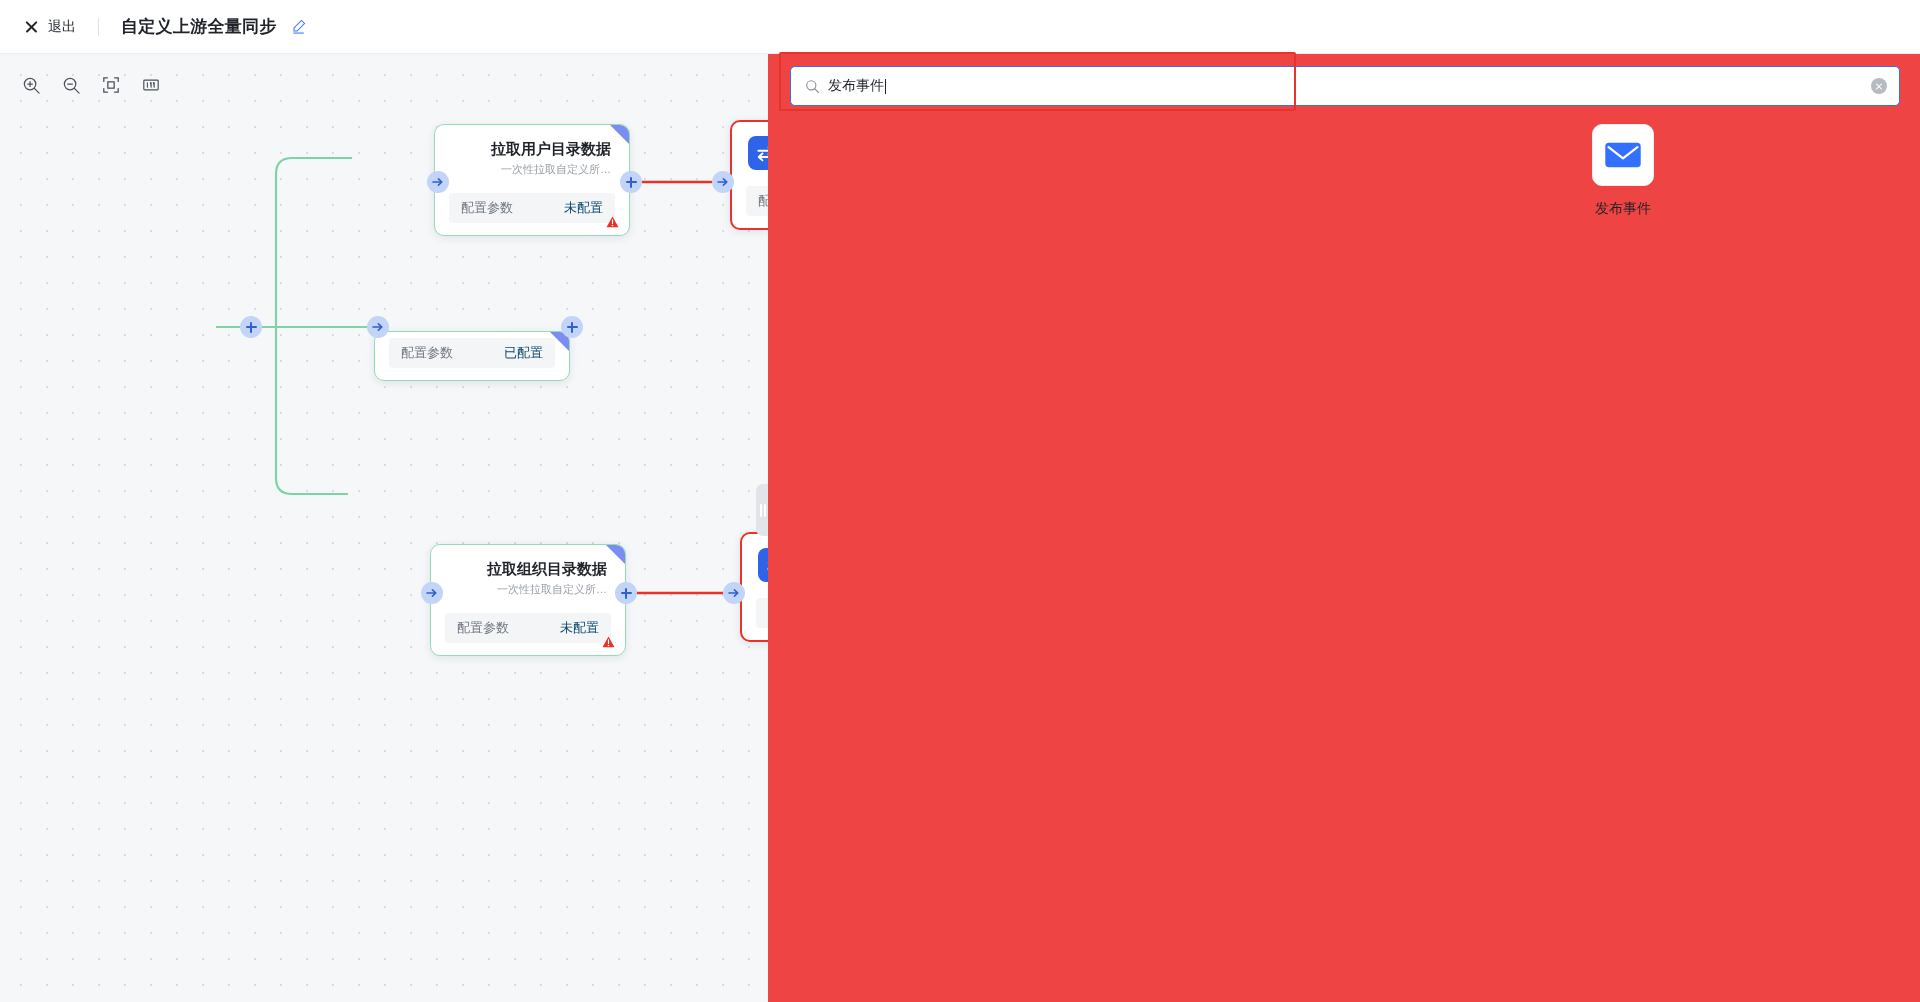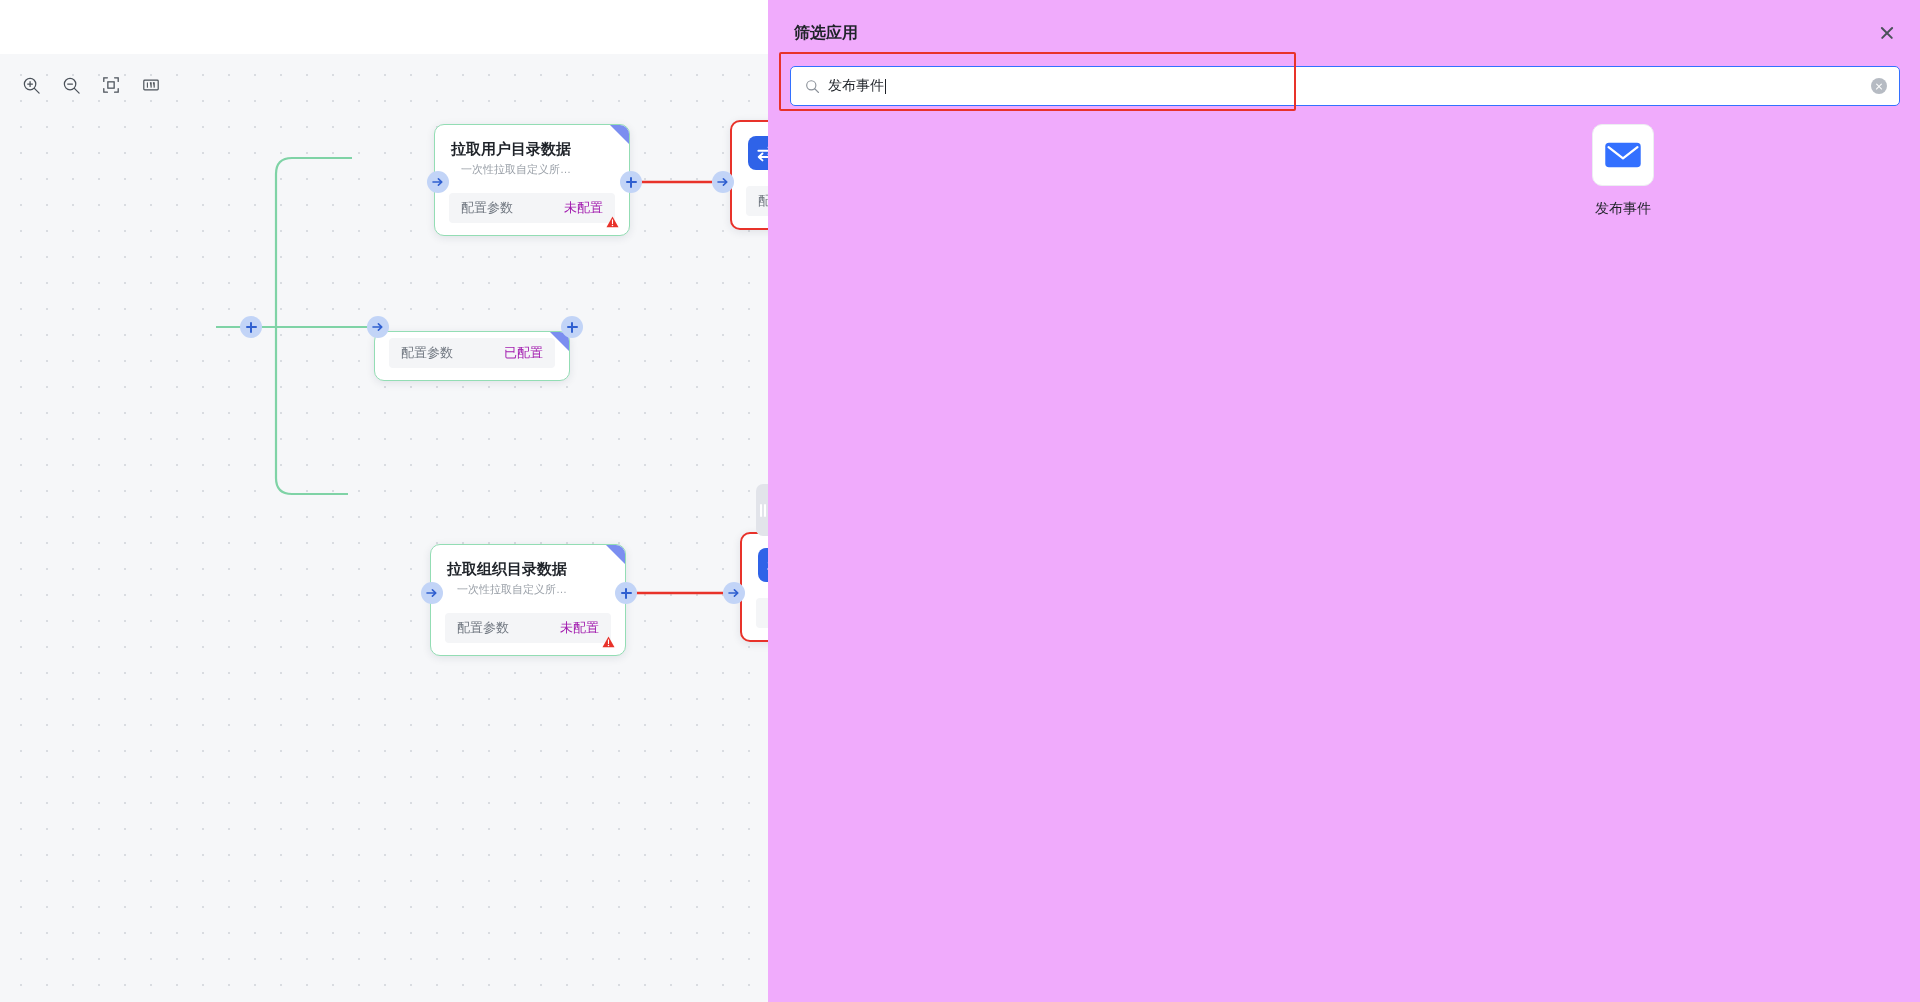--- a/index.html
+++ b/index.html
@@ -55,28 +55,28 @@
   .node.plain { border: 1px solid #edeef1; }
   .fold {
     position: absolute; right: 0; top: 0; width: 0; height: 0;
     border-top: 19px solid #7b8ef0; border-left: 19px solid transparent;
   }
   .fold.lite { border-top-color: #8fb5ef; }
   .node-head { padding: 14px 16px 10px 16px; display: flex; align-items: flex-start; gap: 11px; }
   .node-title { font-size: 15px; font-weight: 700; color: #1f2329; line-height: 1.35; }
   .node-sub { font-size: 11px; color: #9aa0a8; margin-top: 3px; line-height: 1.3;
               white-space: nowrap; overflow: hidden; text-overflow: ellipsis; max-width: 150px; }
-  .node-head.right { justify-content: flex-start; text-align: right; padding-right: 18px; }
+  .node-head.right { justify-content: flex-end; text-align: right; padding-right: 18px; }
   .node-head.right .node-sub { max-width: 140px; }
   .param-row {
     margin: 6px 14px 12px 14px; background: #f4f5f7; border-radius: 4px;
     height: 30px; display: flex; align-items: center; justify-content: space-between;
     padding: 0 12px; font-size: 13px; color: #707780;
   }
-  .param-val { color: #a21caf; }
+  .param-val { color: #0c4a6e; }
   .warn-tri { position: absolute; right: 10px; bottom: 7px; width: 13px; height: 12px; }
 
   .app-icon { width: 34px; height: 34px; border-radius: 8px; display:flex; align-items:center; justify-content:center; flex: 0 0 34px; }
   .app-icon.blue { background: #2f63e8; }
 
   .trigger-node { position: absolute; left: 44px; top: 203px; width: 160px; }
   .trigger-head { display: flex; align-items: center; gap: 10px; padding: 14px 14px 6px 14px; }
   .trigger-title { font-size: 14px; font-weight: 600; color: #1f2329; }
   .dash-add {
     margin: 8px 14px 20px 14px; height: 56px; border: 1.4px dashed #cfd3d9;
@@ -101,21 +101,21 @@
   .collapse-handle {
     position: absolute; right: 0; top: 430px; width: 14px; height: 52px;
     background: #e2e4ea; border-radius: 7px 0 0 7px;
     display: flex; align-items: center; justify-content: center; gap: 2.5px; cursor: pointer; z-index: 15;
   }
   .collapse-handle i { display:block; width: 1.6px; height: 13px; background: #fff; border-radius: 1px; }
 
   
   .panel {
     position: absolute; right: 0; top: 0; width: 1152px; height: 1002px;
-    background: #f0abfc; z-index: 30;
+    background: #ef4444; z-index: 30;
   }
   .panel-head {
     height: 66px; display: flex; align-items: center; justify-content: space-between;
     padding: 0 24px 0 26px;
   }
   .panel-title { font-size: 16px; color: #1f2329; font-weight: 600; }
   .panel-close { width: 18px; height: 18px; position: relative; cursor: pointer; }
   .panel-close::before, .panel-close::after {
     content:""; position:absolute; left: 1px; top: 8px; width: 16px; height: 1.5px; background: #4a5159; border-radius: 1px;
   }
@@ -152,20 +152,32 @@
     width: 62px; height: 62px; border: 1px solid #eceef1; border-radius: 10px;
     display: flex; align-items: center; justify-content: center; background: #fff;
   }
   .app-card-label { margin-top: 14px; font-size: 14px; color: #1f2329; }
 </style>
 </head>
 <body>
 
 <div id="app">
 
+  <div class="topbar">
+    <div class="exit-group">
+      <span class="x-icon"></span>
+      <span class="exit-label">退出</span>
+    </div>
+    <span class="tb-divider"></span>
+    <span class="doc-title">自定义上游全量同步</span>
+    <svg class="pencil-icon" viewBox="0 0 16 16">
+      <path d="M11.2 1.6l3.2 3.2-8 8H3.2V9.6z" fill="none" stroke="#3370ff" stroke-width="1.1"></path>
+      <path d="M2.6 15h11" stroke="#3370ff" stroke-width="1.1"></path>
+    </svg>
+  </div>
 
   <div class="canvas">
 
     <div class="zoom-toolbar">
       <span class="zbtn">
         <svg width="19" height="19" viewBox="0 0 20 20">
             <circle cx="8.5" cy="8.5" r="6" fill="none" stroke="#4a5159" stroke-width="1.3"></circle>
             <path d="M13 13l5 5" stroke="#4a5159" stroke-width="1.3" stroke-linecap="round"></path>
             <path d="M6 8.5h5M8.5 6v5" stroke="#4a5159" stroke-width="1.3" stroke-linecap="round"></path>
           </svg>

